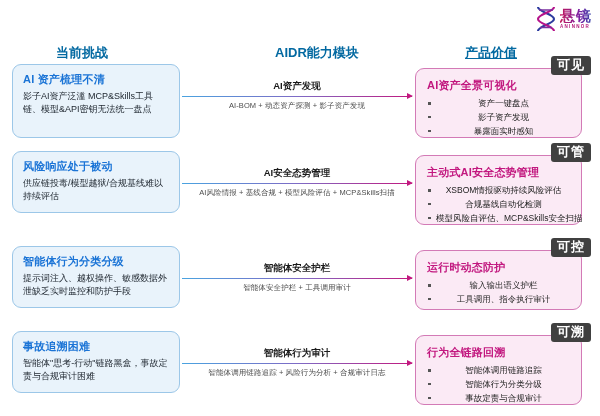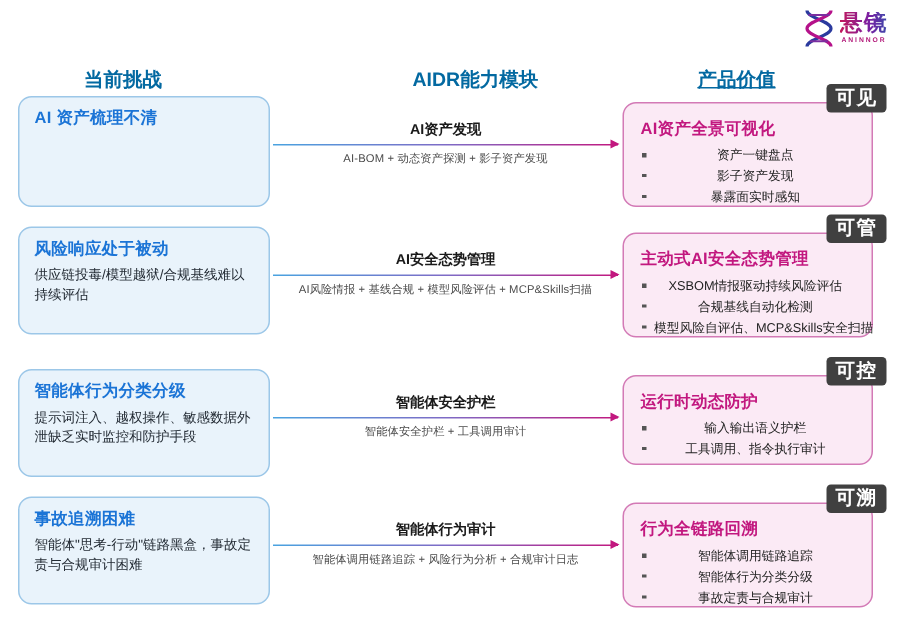--- a/index.html
+++ b/index.html
@@ -19,21 +19,21 @@
   
   .logo {
     position: absolute;
     top: 6px;
     right: 8px;
     display: flex;
     align-items: center;
     gap: 3px;
   }
   .logo-mark { width: 22px; height: 26px; display: block; }
-  .logo-words { display: flex; flex-direction: column; line-height: 1; align-items: center; }
+  .logo-words { display: flex; flex-direction: column; line-height: 1; }
   .logo-cn {
     font-size: 15px;
     font-weight: bold;
     letter-spacing: 1px;
     background: linear-gradient(90deg, #c2185b 0%, #7b1fa2 60%, #3949ab 100%);
     -webkit-background-clip: text;
     background-clip: text;
     color: #8e1f6b;
     -webkit-text-fill-color: transparent;
   }
@@ -75,21 +75,21 @@
     left: 12px;
     top: 0;
     width: 168px;
     box-sizing: border-box;
     padding: 8px 9px 8px 10px;
     background: #e9f3fb;
     border: 1px solid #9cc7e8;
     border-radius: 9px;
   }
   .challenge-card.h1 { height: 74px; }
-  .challenge-card.h2 { height: 72px; }
+  .challenge-card.h2 { height: 62px; }
   .challenge-title {
     color: #1b74d6;
     font-size: 11px;
     font-weight: bold;
     line-height: 1.25;
     margin-bottom: 3px;
     letter-spacing: .2px;
   }
   .challenge-desc {
     color: #222a33;
@@ -208,20 +208,22 @@
   </div>
 </div>
 
 <div class="col-head" id="head-challenge">当前挑战</div>
 <div class="col-head" id="head-module">AIDR能力模块</div>
 <div class="col-head" id="head-value">产品价值</div>
 
 <div class="row r0">
   <div class="challenge-card h1">
     <div class="challenge-title">AI 资产梳理不清</div>
+    <div class="challenge-desc">影子AI资产泛滥
+MCP&amp;Skills工具链、模型&amp;API密钥无法统一盘点</div>
   </div>
   <div class="module">
     <div class="module-title">AI资产发现</div>
     <div class="module-line"></div>
     <div class="module-sub">AI-BOM + 动态资产探测 + 影子资产发现</div>
   </div>
   <div class="value-card h1">
     <div class="value-title">AI资产全景可视化</div>
     <ul class="value-list">
       <li>资产一键盘点</li>

